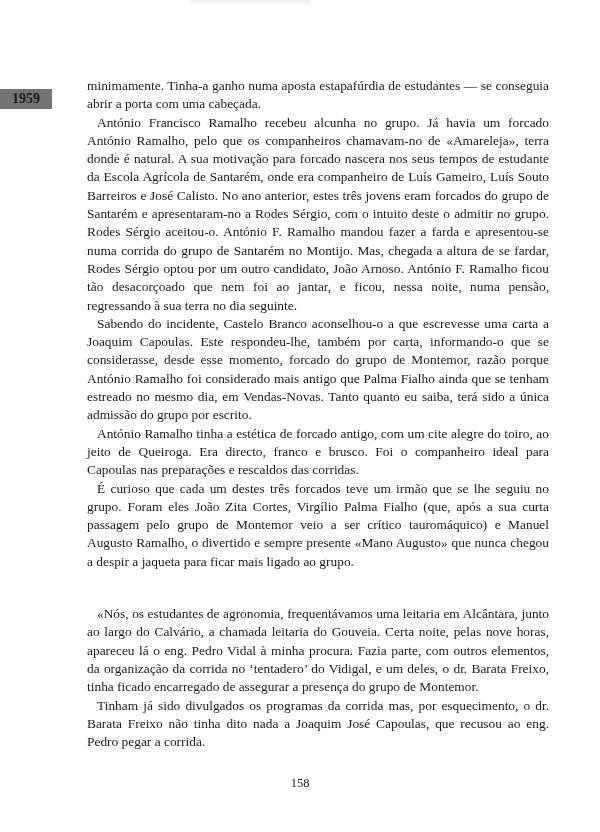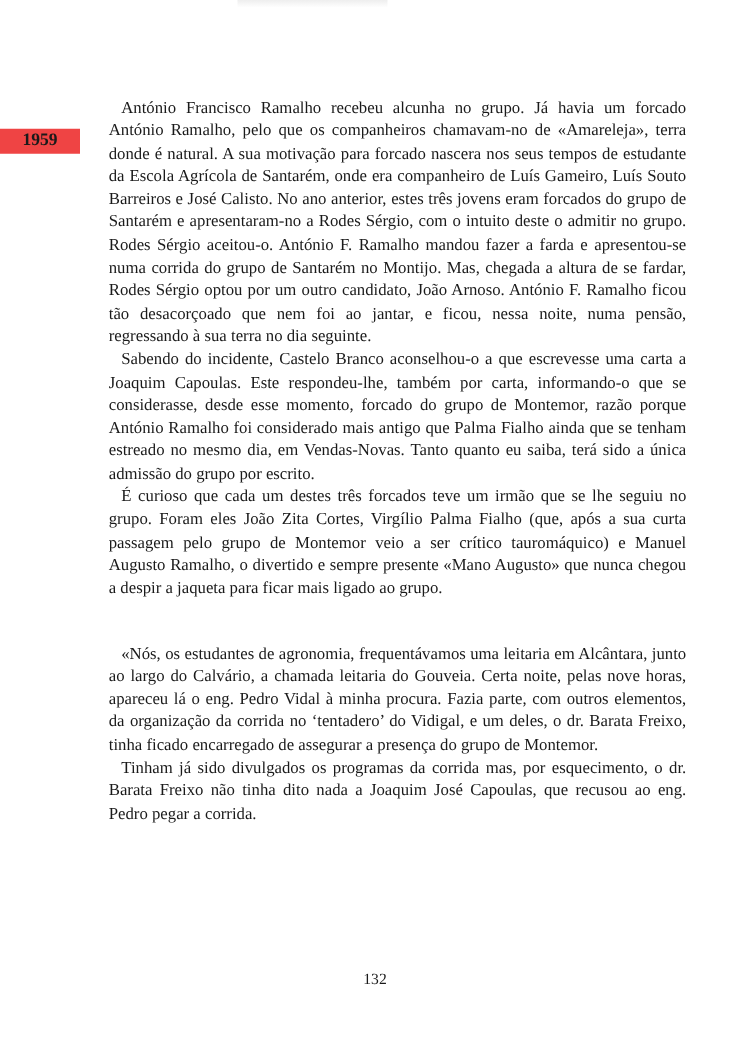--- a/index.html
+++ b/index.html
@@ -1,41 +1,43 @@
 <!DOCTYPE html>
 <html><head>
 <meta charset="utf-8">
 <style>
   html, body { margin: 0; padding: 0; background: #ffffff; }
   body { width: 600px; height: 832px; position: relative; overflow: hidden;
          font-family: "Liberation Serif", serif; color: #1a1a1a; }
   .top-smudge { position: absolute; left: 190px; top: 0; width: 120px; height: 6px;
                 background: linear-gradient(to bottom, #eeeeee, #ffffff); }
-  .year-box { position: absolute; left: 0; top: 103px; width: 64px; height: 20px;
-              background: #ef4444; font-weight: bold; font-size: 14px;
+  .year-box { position: absolute; left: 0; top: 89px; width: 52px; height: 20px;
+              background: #737373; font-weight: bold; font-size: 14px;
               line-height: 20px; text-align: center; }
   .body-text { position: absolute; left: 87px; top: 77px; width: 462px;
                font-size: 13.4px; line-height: 18.3px; text-align: justify; }
   .body-text p { margin: 0; text-indent: 10px; }
   .body-text p.cont { text-indent: 0; }
   .gap { height: 26px; }
   .gap-sm { height: 8px; }
   .page-number { position: absolute; left: 0; width: 600px; top: 776px;
                  text-align: center; font-size: 12.5px; }
 </style>
 </head>
 <body>
 
 <div class="top-smudge"></div>
 
 <div class="year-box">1959</div>
 
 <div class="body-text">
+  <p class="cont">minimamente. Tinha-a ganho numa aposta estapafúrdia de estudantes — se conseguia abrir a porta com uma cabeçada.</p>
   <p>António Francisco Ramalho recebeu alcunha no grupo. Já havia um forcado António Ramalho, pelo que os companheiros chamavam-no de «Amareleja», terra donde é natural. A sua motivação para forcado nascera nos seus tempos de estudante da Escola Agrícola de Santarém, onde era companheiro de Luís Gameiro, Luís Souto Barreiros e José Calisto. No ano anterior, estes três jovens eram forcados do grupo de Santarém e apresentaram-no a Rodes Sérgio, com o intuito deste o admitir no grupo. Rodes Sérgio aceitou-o. António F. Ramalho mandou fazer a farda e apresentou-se numa corrida do grupo de Santarém no Montijo. Mas, chegada a altura de se fardar, Rodes Sérgio optou por um outro candidato, João Arnoso. António F. Ramalho ficou tão desacorçoado que nem foi ao jantar, e ficou, nessa noite, numa pensão, regressando à sua terra no dia seguinte.</p>
   <p>Sabendo do incidente, Castelo Branco aconselhou-o a que escrevesse uma carta a Joaquim Capoulas. Este respondeu-lhe, também por carta, informando-o que se considerasse, desde esse momento, forcado do grupo de Montemor, razão porque António Ramalho foi considerado mais antigo que Palma Fialho ainda que se tenham estreado no mesmo dia, em Vendas-Novas. Tanto quanto eu saiba, terá sido a única admissão do grupo por escrito.</p>
+  <p>António Ramalho tinha a estética de forcado antigo, com um cite alegre do toiro, ao jeito de Queiroga. Era directo, franco e brusco. Foi o companheiro ideal para Capoulas nas preparações e rescaldos das corridas.</p>
   <p>É curioso que cada um destes três forcados teve um irmão que se lhe seguiu no grupo. Foram eles João Zita Cortes, Virgílio Palma Fialho (que, após a sua curta passagem pelo grupo de Montemor veio a ser crítico tauromáquico) e Manuel Augusto Ramalho, o divertido e sempre presente «Mano Augusto» que nunca chegou a despir a jaqueta para ficar mais ligado ao grupo.</p>
   <div class="gap"></div>
   <div class="gap-sm"></div>
   <p>«Nós, os estudantes de agronomia, frequentávamos uma leitaria em Alcântara, junto ao largo do Calvário, a chamada leitaria do Gouveia. Certa noite, pelas nove horas, apareceu lá o eng. Pedro Vidal à minha procura. Fazia parte, com outros elementos, da organização da corrida no ‘tentadero’ do Vidigal, e um deles, o dr. Barata Freixo, tinha ficado encarregado de assegurar a presença do grupo de Montemor.</p>
   <p>Tinham já sido divulgados os programas da corrida mas, por esquecimento, o dr. Barata Freixo não tinha dito nada a Joaquim José Capoulas, que recusou ao eng. Pedro pegar a corrida.</p>
 </div>
 
-<div class="page-number">132</div>
+<div class="page-number">158</div>
 
 </body></html>

